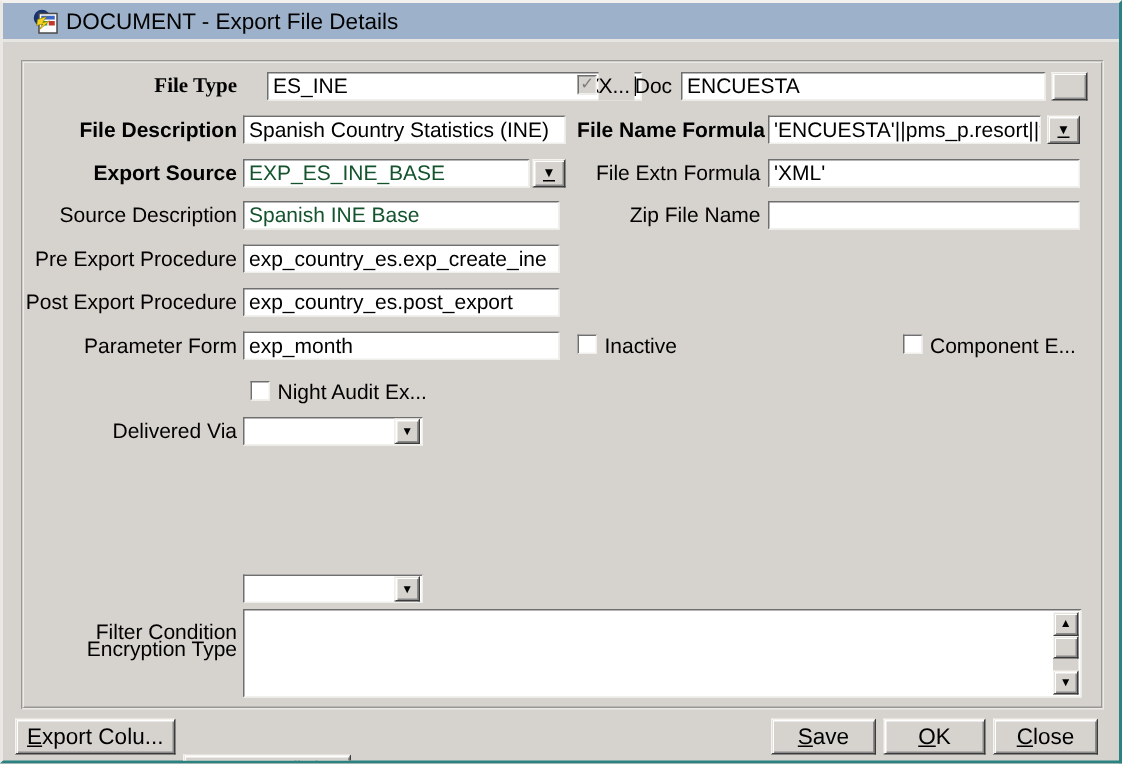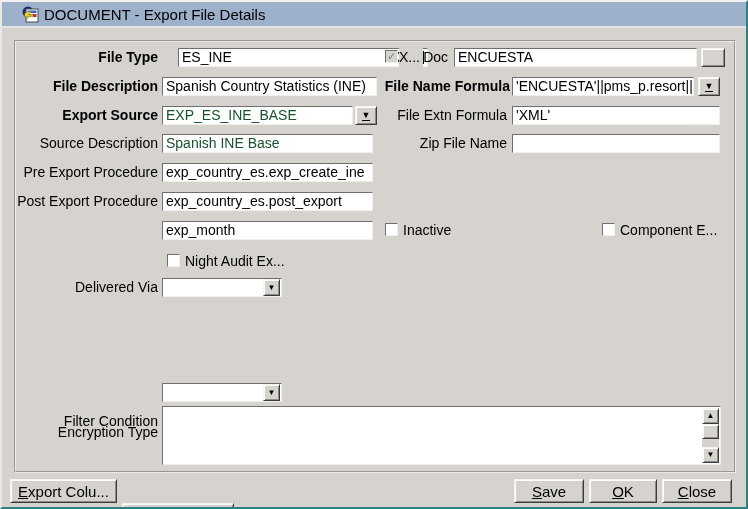--- a/index.html
+++ b/index.html
@@ -80,21 +80,21 @@
         <rect x="5.5" y="8" width="4" height="3" fill="#2e9e4a"></rect>
         <rect x="10.5" y="8" width="4" height="3" fill="#c0392b"></rect>
         <polygon points="3,7 9,5 6.5,9 11,8 4,14 6.5,10 2.5,11" fill="#f4d31c" stroke="#8a7400" stroke-width="0.4"></polygon>
       </svg>
     </span>
     <span class="title">DOCUMENT - Export File Details</span>
   </div>
 
   <div class="frame"></div>
 
-  <div class="lbl r b" style="left:10px;top:46px;width:146px;">File Type</div>
+  <div class="lbl r b" style="left:10px;top:46px;width:146px;font-family:Liberation Serif, serif;">File Type</div>
   <div class="fld" style="left:176px;top:46px;width:250px;justify-content:space-between;">
     <span>ES_INE</span>
       <span class="caret"></span>
   </div>
 
   <div class="lbl" style="left:389px;top:46px;width:62px;z-index:1;">XML Doc</div>
   <div class="cb dischk" style="left:383px;top:48px;z-index:2;">
     <span>✓</span>
   </div>
   <div class="lbl overlaybg" style="left:397px;top:46px;z-index:2;">X...</div>
@@ -140,20 +140,21 @@
   <div class="lbl r" style="left:10px;top:161px;width:146px;">Pre Export Procedure</div>
   <div class="fld" style="left:160px;top:161px;width:211px;">
     <span>exp_country_es.exp_create_ine</span>
   </div>
 
   <div class="lbl r" style="left:10px;top:190px;width:146px;">Post Export Procedure</div>
   <div class="fld" style="left:160px;top:190px;width:211px;">
     <span>exp_country_es.post_export</span>
   </div>
 
+  <div class="lbl r" style="left:10px;top:219px;width:146px;">Parameter Form</div>
   <div class="fld" style="left:160px;top:219px;width:211px;text-align:center;">
     <span>exp_month</span>
   </div>
   <div class="cb" style="left:383px;top:221px;"></div>
   <div class="lbl" style="left:401px;top:219px;">Inactive</div>
   <div class="cb" style="left:600px;top:221px;"></div>
   <div class="lbl" style="left:618px;top:219px;">Component E...</div>
 
   <div class="cb" style="left:165px;top:252px;"></div>
   <div class="lbl" style="left:183px;top:250px;">Night Audit Ex...</div>

